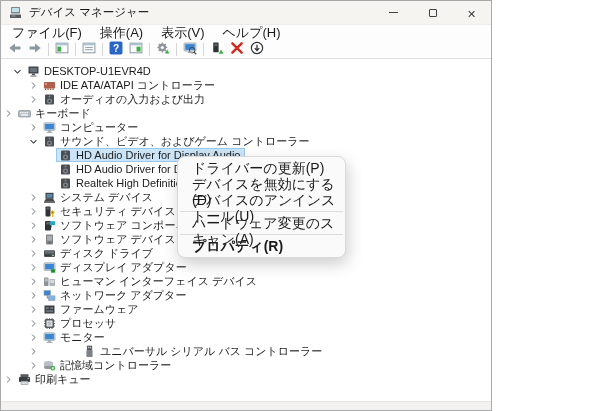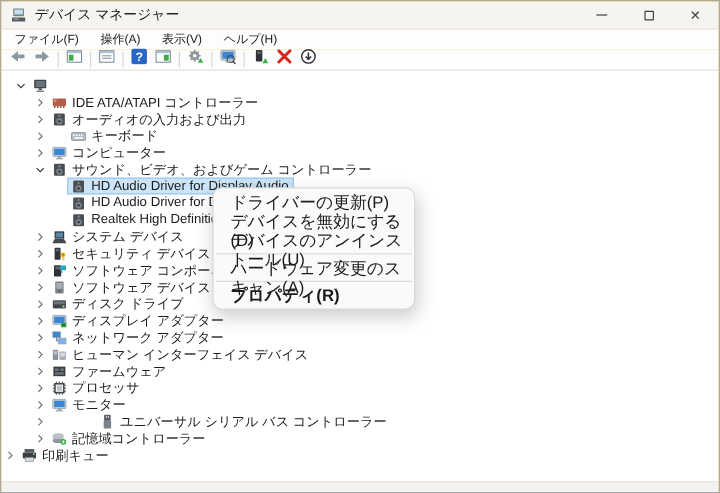--- a/index.html
+++ b/index.html
@@ -1,37 +1,37 @@
 <!DOCTYPE html>
 <html><head>
 <meta charset="utf-8">
 <style>
   * { box-sizing: border-box; }
   html,body { margin:0; padding:0; background:#fff; }
   body { font-family: "Liberation Sans", sans-serif; }
   .window {
-    position: relative; width: 600px; height: 411px;
-    border: 1px solid #a9a9a9; background: #eab308; overflow: hidden;
+    position: relative; width: 492px; height: 411px;
+    border: 1px solid #a9a9a9; background: #404040; overflow: hidden;
   }
   
   .titlebar {
     height: 23px; background: #f6f4f1; display: flex; align-items: center;
     padding-left: 8px; user-select: none;
   }
   .titlebar .app-icon { width: 14px; height: 14px; margin-right: 6px; display:flex; align-items:center; }
   .titlebar .title { font-size: 11.5px; color: #1a1a1a; flex: 1; }
   .win-controls { display: flex; height: 100%; }
   .wc { width: 39px; height: 100%; display: flex; align-items: center; justify-content: center; }
   .wc-min-glyph { width: 9px; height: 1px; background: #404040; }
   .wc-max-glyph { width: 8px; height: 8px; border: 1px solid #404040; border-radius: 1px; }
   .wc-close-glyph { font-size: 11px; color: #404040; line-height: 1; }
   
   .menubar {
     height: 17px; display: flex; align-items: center; background: #fdfdfd;
-    border-top: 1px solid #ececec; padding-left: 2px; font-size: 10px; color: #1a1a1a;
+    border-top: 1px solid #ececec; padding-left: 2px; font-size: 13px; color: #1a1a1a;
   }
   .menu-item { padding: 0 9px; height: 100%; display: flex; align-items: center; }
   
   .toolbar {
     height: 18px; display: flex; align-items: center; background: #fdfdfd;
     border-bottom: 1px solid #dedede; padding-left: 4px;
   }
   .tb-btn { width: 20px; height: 16px; display: flex; align-items: center; justify-content: center; }
   .tb-sep { width: 1px; height: 13px; background: #d6d6d6; margin: 0 3px; }
   
@@ -188,20 +188,21 @@
         <span class="hl">
           <span class="ticon">
             <svg width="13" height="13" viewBox="0 0 13 13" xmlns="http://www.w3.org/2000/svg">
               <rect x="1.5" y="1.5" width="10" height="7" rx="0.5" fill="#3f4449"></rect>
               <rect x="2.5" y="2.5" width="8" height="5" fill="#6b7artifacts"></rect>
               <rect x="2.5" y="2.5" width="8" height="5" fill="#6b737a"></rect>
               <rect x="5" y="8.5" width="3" height="1.5" fill="#565b60"></rect>
               <rect x="3.5" y="10.5" width="6" height="1" fill="#565b60"></rect>
             </svg>
           </span>
+          <span class="tlabel">DESKTOP-U1EVR4D</span>
         </span>
       </div>
       <div class="tree-row" style="padding-left: 25px;">
         <span class="chev">
           <svg width="11" height="11" viewBox="0 0 13 13" xmlns="http://www.w3.org/2000/svg">
             <path d="M4.8 3 L8.3 6.5 L4.8 10" stroke="#646a70" stroke-width="1.1" fill="none"></path>
           </svg>
         </span>
         <span class="hl">
           <span class="ticon">
@@ -228,21 +229,21 @@
             <svg width="13" height="13" viewBox="0 0 13 13" xmlns="http://www.w3.org/2000/svg">
               <rect x="2" y="1.5" width="9" height="10" rx="1" fill="#4a4f54"></rect>
               <circle cx="6.5" cy="8" r="2.6" fill="#7c848b"></circle>
               <circle cx="6.5" cy="8" r="1.1" fill="#3a3e42"></circle>
               <circle cx="6.5" cy="3.6" r="1" fill="#7c848b"></circle>
             </svg>
           </span>
           <span class="tlabel">オーディオの入力および出力</span>
         </span>
       </div>
-      <div class="tree-row" style="padding-left: 25px; gap: 16px;">
+      <div class="tree-row" style="">
         <span class="chev">
           <svg width="11" height="11" viewBox="0 0 13 13" xmlns="http://www.w3.org/2000/svg">
             <path d="M4.8 3 L8.3 6.5 L4.8 10" stroke="#646a70" stroke-width="1.1" fill="none"></path>
           </svg>
         </span>
         <span class="hl">
           <span class="ticon">
             <svg width="13" height="13" viewBox="0 0 13 13" xmlns="http://www.w3.org/2000/svg">
               <rect x="0.5" y="3.5" width="12" height="6.5" rx="1" fill="#b3bac0" stroke="#8a9299" stroke-width="0.7"></rect>
               <rect x="2" y="5" width="1.3" height="1.3" fill="#fff"></rect>
@@ -444,44 +445,44 @@
       </div>
       <div class="tree-row" style="padding-left: 25px;">
         <span class="chev">
           <svg width="11" height="11" viewBox="0 0 13 13" xmlns="http://www.w3.org/2000/svg">
             <path d="M4.8 3 L8.3 6.5 L4.8 10" stroke="#646a70" stroke-width="1.1" fill="none"></path>
           </svg>
         </span>
         <span class="hl">
           <span class="ticon">
             <svg width="13" height="13" viewBox="0 0 13 13" xmlns="http://www.w3.org/2000/svg">
-              <rect x="1" y="1.5" width="6.5" height="4.8" fill="#3a86d3" stroke="#97a2aa" stroke-width="0.6"></rect>
-              <rect x="5.5" y="6.8" width="6.5" height="4.8" fill="#7cb2e8" stroke="#97a2aa" stroke-width="0.6"></rect>
-              <path d="M4.2 6.3 V9 H5.5" stroke="#6b737a" stroke-width="0.9" fill="none"></path>
-            </svg>
-          </span>
-          <span class="tlabel">ネットワーク アダプター</span>
-        </span>
-      </div>
-      <div class="tree-row" style="padding-left: 25px;">
-        <span class="chev">
-          <svg width="11" height="11" viewBox="0 0 13 13" xmlns="http://www.w3.org/2000/svg">
-            <path d="M4.8 3 L8.3 6.5 L4.8 10" stroke="#646a70" stroke-width="1.1" fill="none"></path>
-          </svg>
-        </span>
-        <span class="hl">
-          <span class="ticon">
-            <svg width="13" height="13" viewBox="0 0 13 13" xmlns="http://www.w3.org/2000/svg">
               <rect x="1" y="2.5" width="4.5" height="8.5" rx="0.8" fill="#8b9299"></rect>
               <rect x="1.8" y="3.5" width="2.9" height="3" fill="#b8bfc5"></rect>
               <rect x="6.5" y="4" width="5.5" height="7" rx="0.8" fill="#aab1b8"></rect>
               <rect x="7.4" y="5" width="3.7" height="3" fill="#d7dbde"></rect>
             </svg>
           </span>
           <span class="tlabel">ヒューマン インターフェイス デバイス</span>
+        </span>
+      </div>
+      <div class="tree-row" style="padding-left: 25px;">
+        <span class="chev">
+          <svg width="11" height="11" viewBox="0 0 13 13" xmlns="http://www.w3.org/2000/svg">
+            <path d="M4.8 3 L8.3 6.5 L4.8 10" stroke="#646a70" stroke-width="1.1" fill="none"></path>
+          </svg>
+        </span>
+        <span class="hl">
+          <span class="ticon">
+            <svg width="13" height="13" viewBox="0 0 13 13" xmlns="http://www.w3.org/2000/svg">
+              <rect x="1" y="1.5" width="6.5" height="4.8" fill="#3a86d3" stroke="#97a2aa" stroke-width="0.6"></rect>
+              <rect x="5.5" y="6.8" width="6.5" height="4.8" fill="#7cb2e8" stroke="#97a2aa" stroke-width="0.6"></rect>
+              <path d="M4.2 6.3 V9 H5.5" stroke="#6b737a" stroke-width="0.9" fill="none"></path>
+            </svg>
+          </span>
+          <span class="tlabel">ネットワーク アダプター</span>
         </span>
       </div>
       <div class="tree-row" style="padding-left: 25px;">
         <span class="chev">
           <svg width="11" height="11" viewBox="0 0 13 13" xmlns="http://www.w3.org/2000/svg">
             <path d="M4.8 3 L8.3 6.5 L4.8 10" stroke="#646a70" stroke-width="1.1" fill="none"></path>
           </svg>
         </span>
         <span class="hl">
           <span class="ticon">

